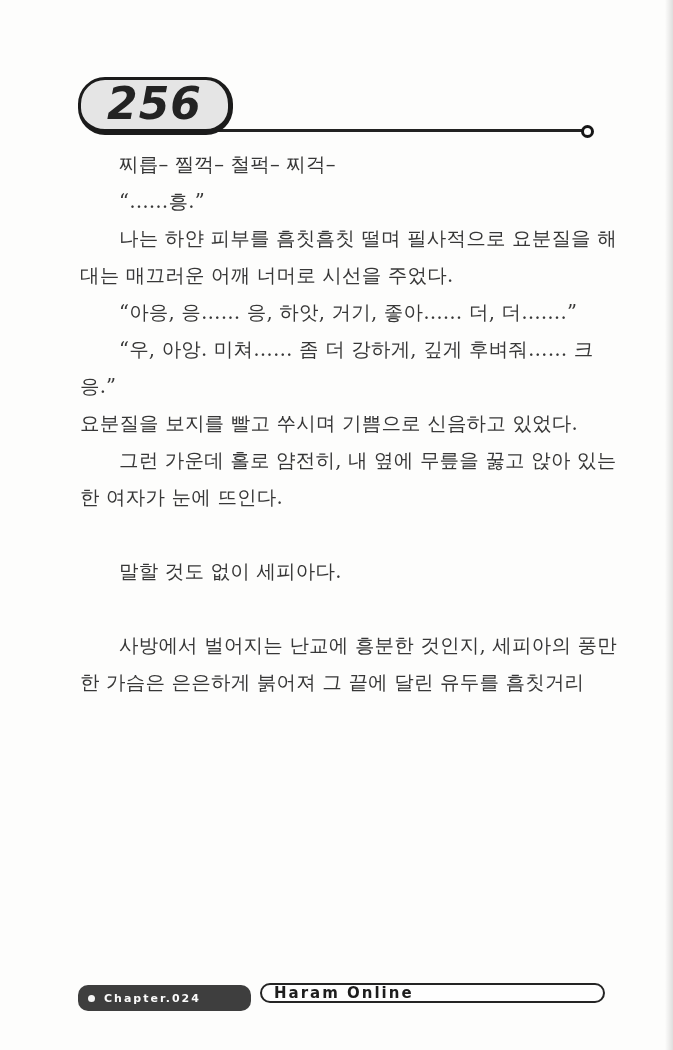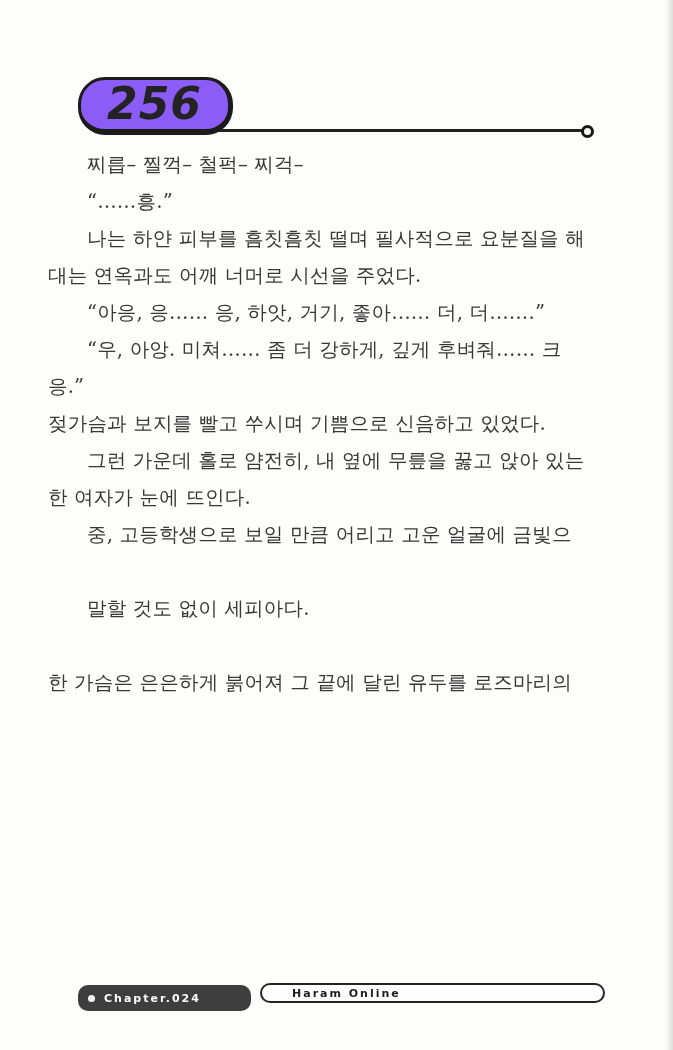--- a/index.html
+++ b/index.html
@@ -18,21 +18,21 @@
   .scan-edge{
     position:absolute;top:0;right:0;width:8px;height:1050px;
     background:linear-gradient(to right, rgba(0,0,0,0), rgba(0,0,0,0.12));
     pointer-events:none;
   }
 
   
   .pagenum-pill{
     position:absolute;left:78px;top:77px;
     width:147px;height:49px;
-    background:#8b5cf6;
+    background:#e5e5e5;
     border:3px solid #1b1b1b;
     border-bottom-width:6px;
     border-right-width:5px;
     border-radius:27px;
     display:flex;align-items:center;justify-content:center;
     z-index:2;
   }
   .pagenum-pill span{
     font-family:"DejaVu Sans", sans-serif;
     font-weight:bold;font-style:italic;
@@ -48,21 +48,21 @@
   }
   .header-ring{
     position:absolute;left:581px;top:125px;
     width:7px;height:7px;
     border:3px solid #161616;border-radius:50%;
     background:#fdfdfc;z-index:1;
   }
 
   
   .text-block{
-    position:absolute;left:48px;top:146px;width:556px;
+    position:absolute;left:80px;top:146px;width:556px;
     color:#373737;
   }
   .line{
     height:37px;line-height:37px;
     font-size:19.5px;
     white-space:nowrap;
     letter-spacing:0.2px;
   }
   .line.indent{padding-left:39px;}
 
@@ -91,53 +91,52 @@
     position:absolute;left:260px;top:983px;
     width:329px;height:16px;
     background:#fefefe;
     border:2px solid #242424;
     border-radius:10px;
     display:flex;align-items:center;
     padding-left:12px;
   }
   .title-pill span.lbl{
     font-family:"DejaVu Sans", sans-serif;
-    font-weight:bold;font-size:11px;
+    font-weight:bold;font-size:15px;
     letter-spacing:2px;color:#1d1d1d;
     line-height:1;
-    margin-left:18px;
   }
 </style>
 </head>
 <body>
 
 <div class="page">
 
   <div class="pagenum-pill">
     <span>256</span>
   </div>
   <div class="header-rule"></div>
   <div class="header-ring"></div>
 
   <div class="text-block" id="body-lines">
       <div class="line indent">찌릅– 찔꺽– 철퍽– 찌걱–</div>
       <div class="line indent">“……흥.”</div>
       <div class="line indent">나는 하얀 피부를 흠칫흠칫 떨며 필사적으로 요분질을 해</div>
-      <div class="line">대는 연옥과도 어깨 너머로 시선을 주었다.</div>
+      <div class="line">대는 매끄러운 어깨 너머로 시선을 주었다.</div>
       <div class="line indent">“아응, 응…… 응, 하앗, 거기, 좋아…… 더, 더…….”</div>
       <div class="line indent">“우, 아앙. 미쳐…… 좀 더 강하게, 깊게 후벼줘…… 크</div>
       <div class="line">응.”</div>
-      <div class="line">젖가슴과 보지를 빨고 쑤시며 기쁨으로 신음하고 있었다.</div>
+      <div class="line">요분질을 보지를 빨고 쑤시며 기쁨으로 신음하고 있었다.</div>
       <div class="line indent">그런 가운데 홀로 얌전히, 내 옆에 무릎을 꿇고 앉아 있는</div>
       <div class="line">한 여자가 눈에 뜨인다.</div>
-      <div class="line indent">중, 고등학생으로 보일 만큼 어리고 고운 얼굴에 금빛으</div>
       <div class="line">&nbsp;</div>
       <div class="line indent">말할 것도 없이 세피아다.</div>
       <div class="line">&nbsp;</div>
-      <div class="line">한 가슴은 은은하게 붉어져 그 끝에 달린 유두를 로즈마리의</div>
+      <div class="line indent">사방에서 벌어지는 난교에 흥분한 것인지, 세피아의 풍만</div>
+      <div class="line">한 가슴은 은은하게 붉어져 그 끝에 달린 유두를 흠칫거리</div>
     </div>
 
   <div class="chapter-pill">
     <span class="chapter-dot"></span>
     <span class="lbl">Chapter.024</span>
   </div>
   <div class="title-pill">
     <span class="lbl">Haram Online</span>
   </div>
 

